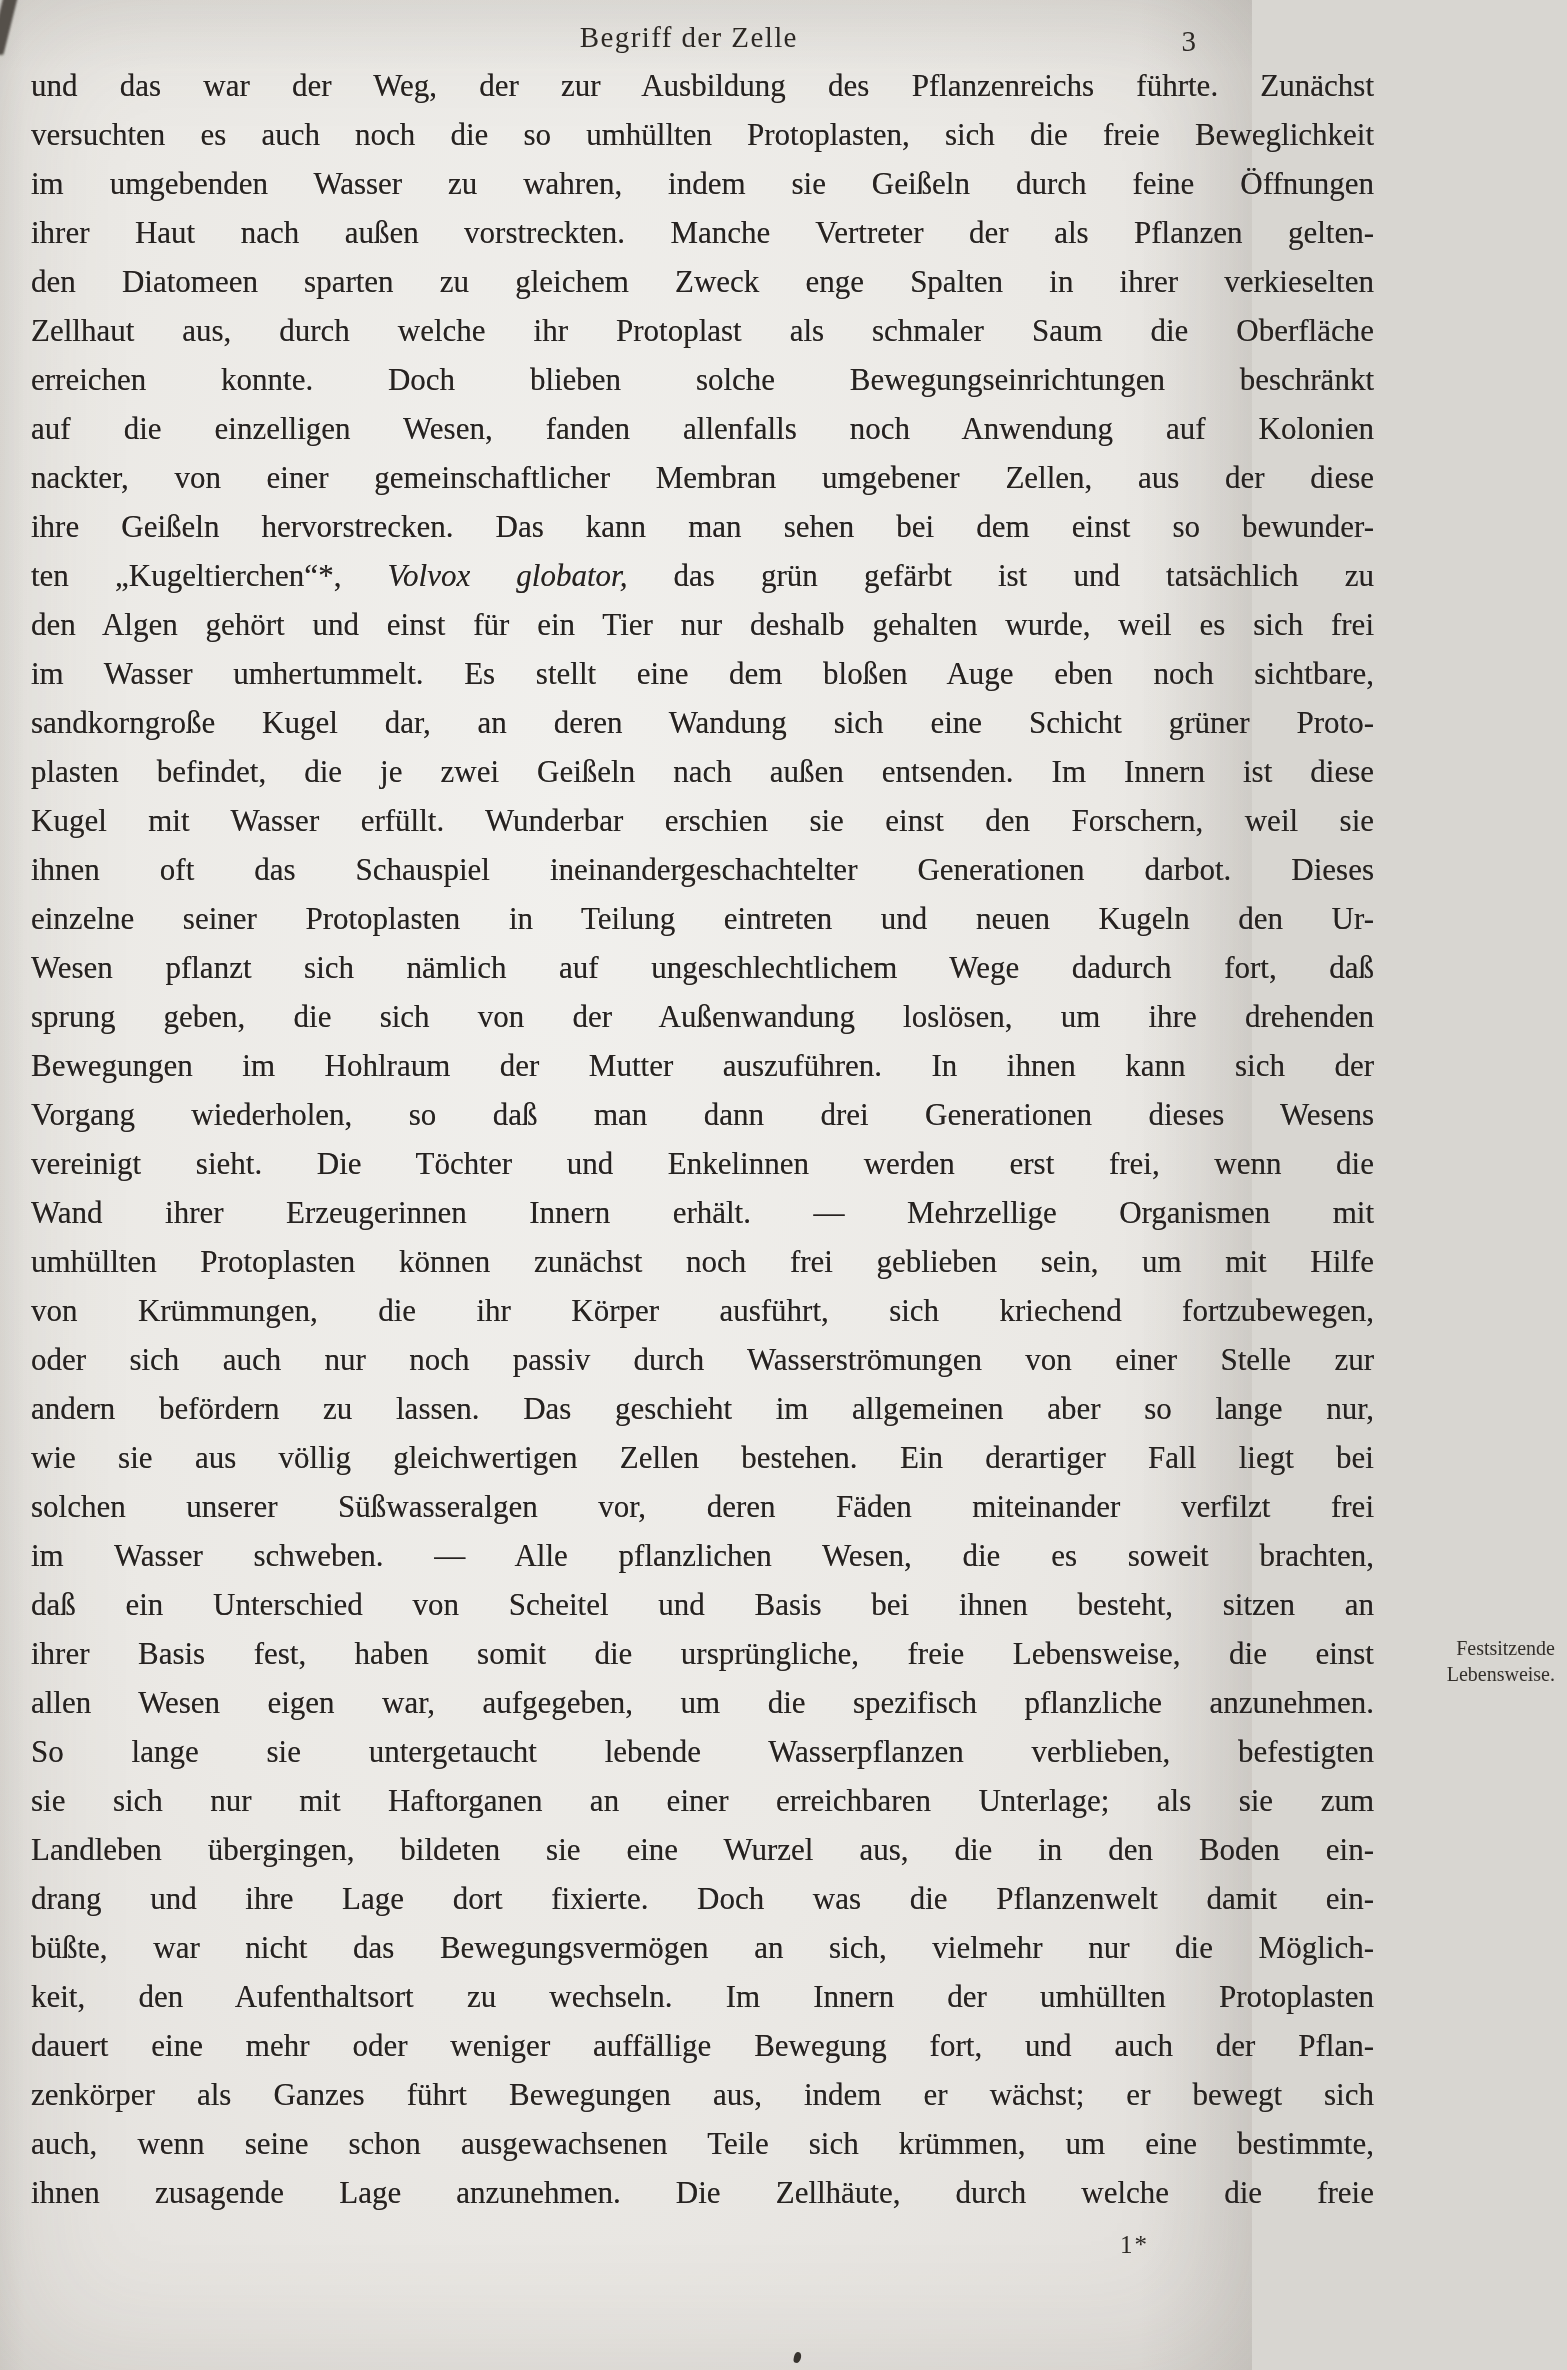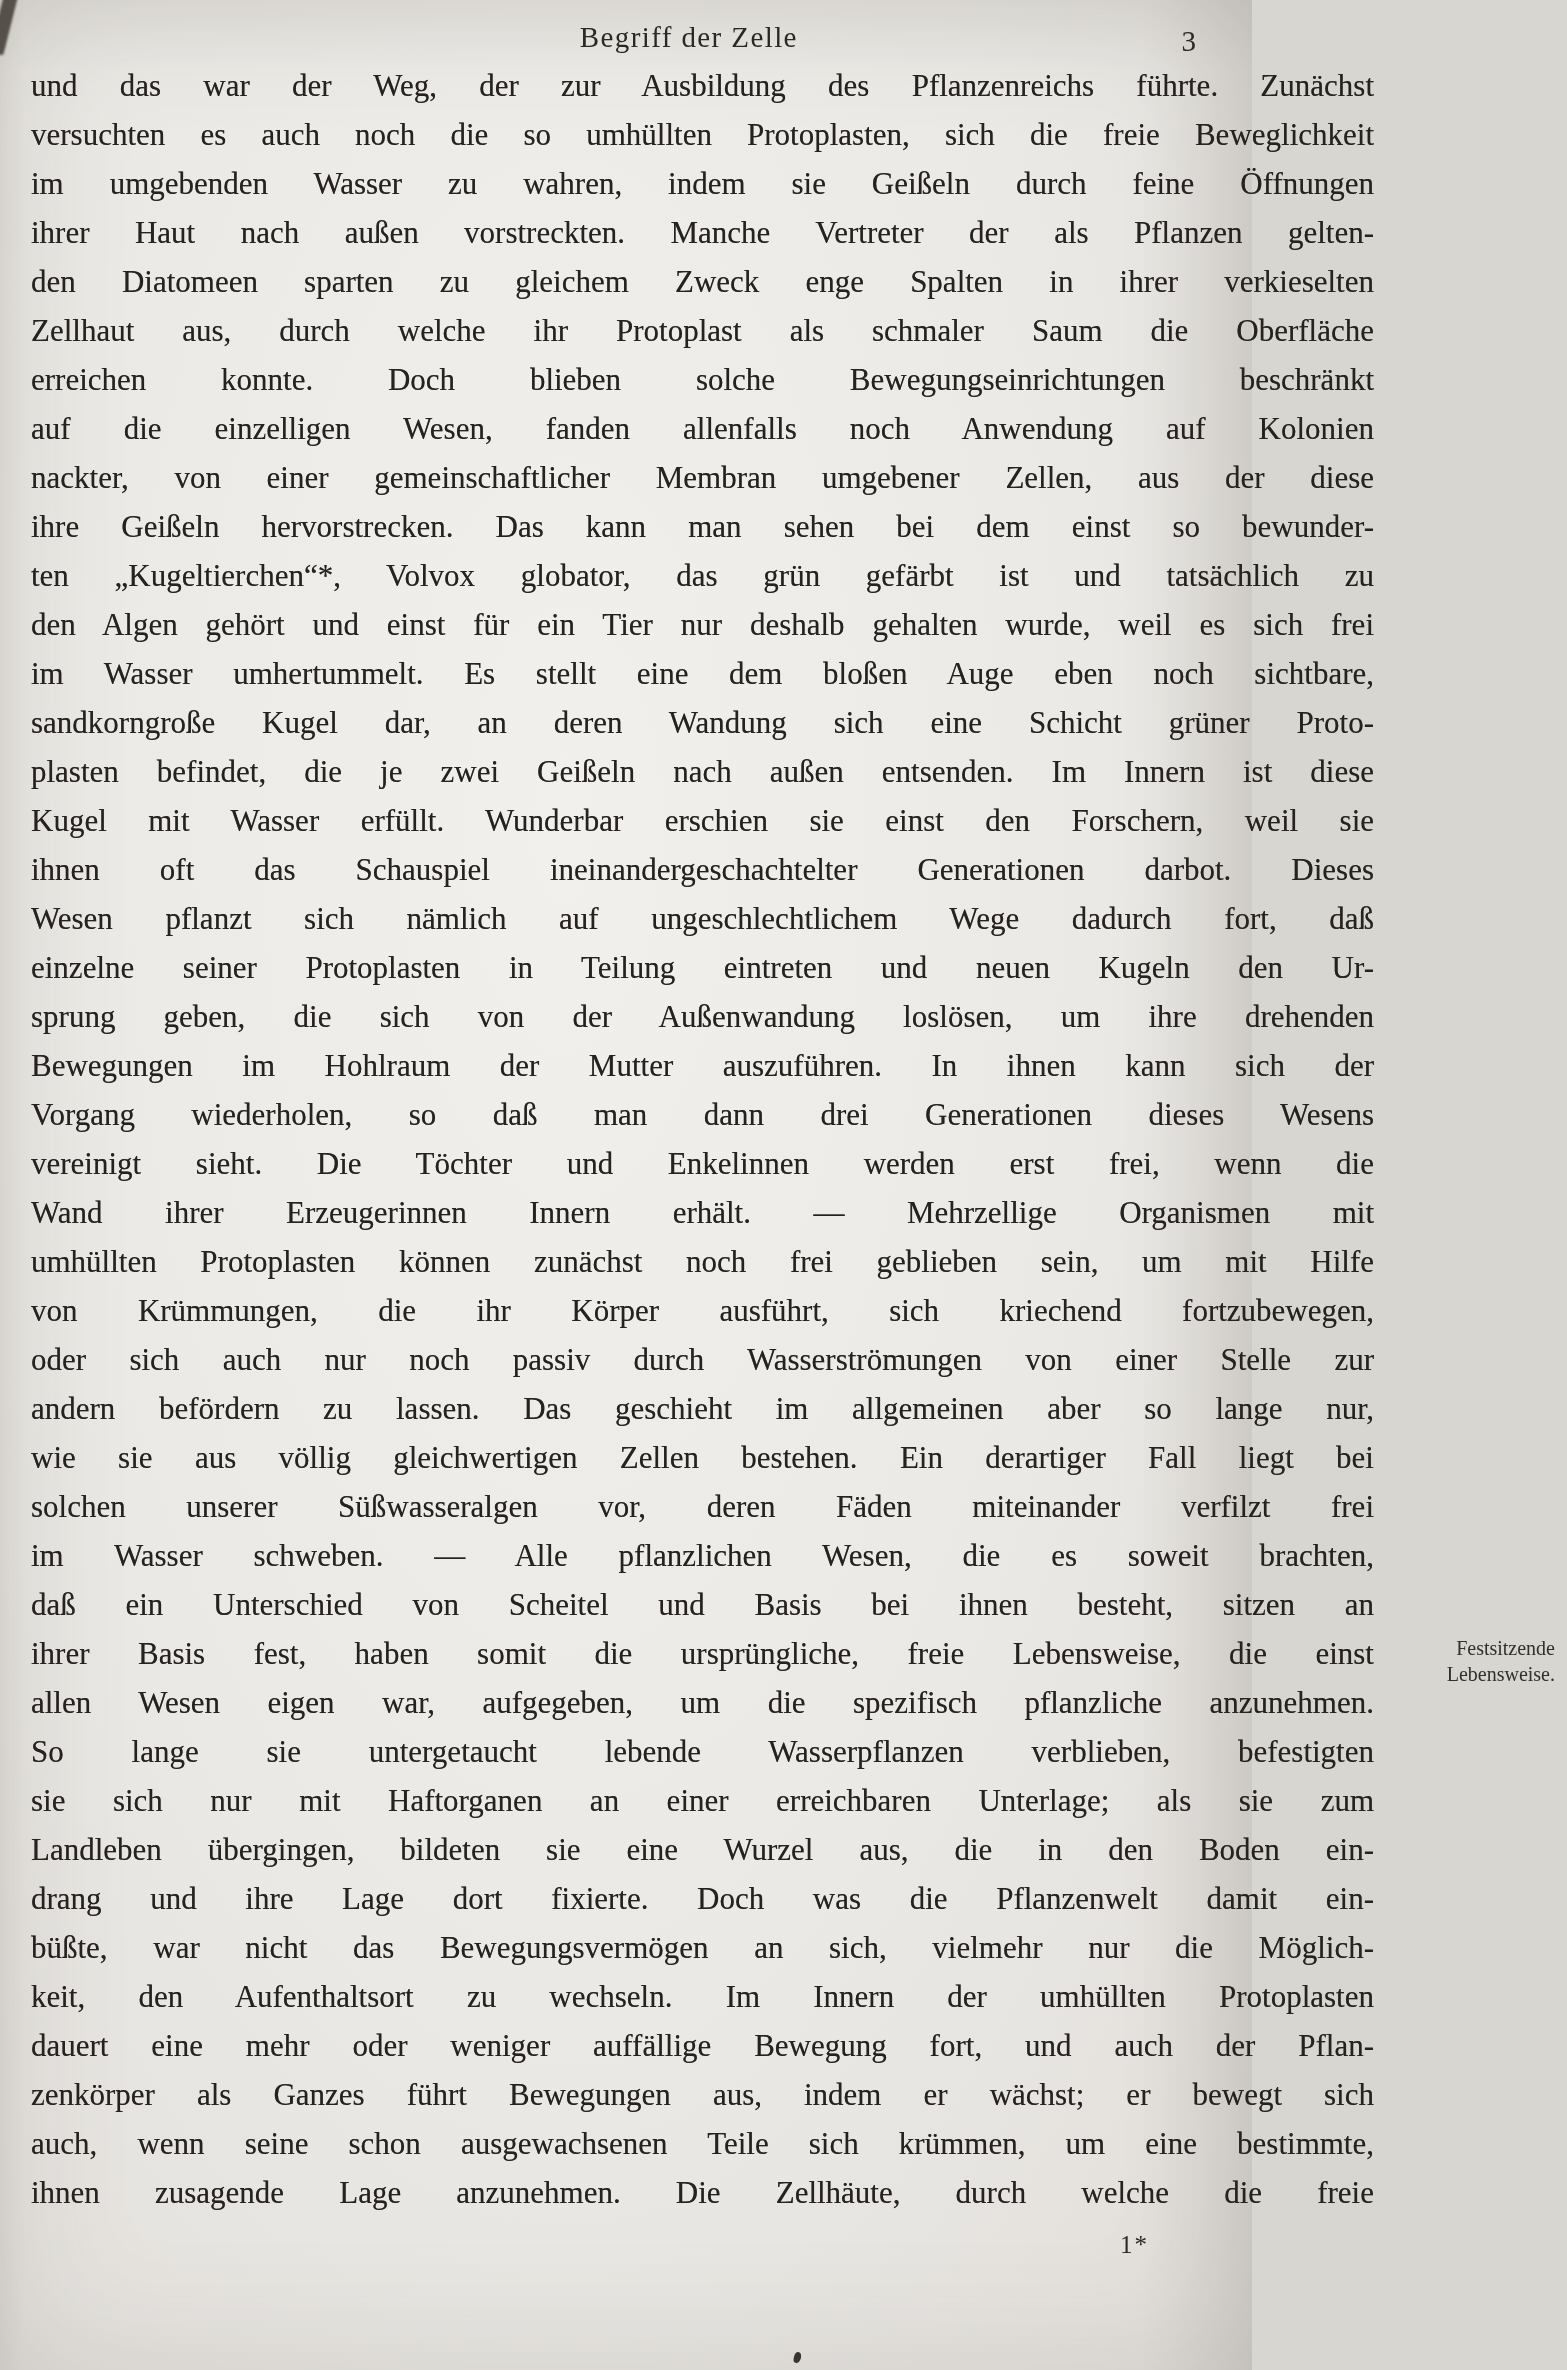--- a/index.html
+++ b/index.html
@@ -44,21 +44,21 @@
     font-size:31px;
     line-height:49px;
     text-shadow:0 0 0.5px rgba(38,34,32,0.55);
   }
   .line{
     text-align:justify;
     text-align-last:justify;
     white-space:normal;
   }
   .seg{ }
-  .italic{ }
+  .italic{ font-style:italic; }
   .margin-note{
     position:absolute;
     left:1376px; top:1635px; width:179px;
     font-size:20px;
     line-height:26px;
     color:#332f2a;
     text-align:right;
   }
   .signature-mark{
     position:absolute;
@@ -107,22 +107,22 @@
       <div class="line"><span class="seg">auf die einzelligen Wesen, fanden allenfalls noch Anwendung auf Kolonien</span></div>
       <div class="line"><span class="seg">nackter, von einer gemeinschaftlicher Membran umgebener Zellen, aus der diese</span></div>
       <div class="line"><span class="seg">ihre Geißeln hervorstrecken. Das kann man sehen bei dem einst so bewunder-</span></div>
       <div class="line"><span class="seg">ten „Kugeltierchen“*, </span><span class="seg italic">Volvox globator,</span><span class="seg"> das grün gefärbt ist und tatsächlich zu</span></div>
       <div class="line"><span class="seg">den Algen gehört und einst für ein Tier nur deshalb gehalten wurde, weil es sich frei</span></div>
       <div class="line"><span class="seg">im Wasser umhertummelt. Es stellt eine dem bloßen Auge eben noch sichtbare,</span></div>
       <div class="line"><span class="seg">sandkorngroße Kugel dar, an deren Wandung sich eine Schicht grüner Proto-</span></div>
       <div class="line"><span class="seg">plasten befindet, die je zwei Geißeln nach außen entsenden. Im Innern ist diese</span></div>
       <div class="line"><span class="seg">Kugel mit Wasser erfüllt. Wunderbar erschien sie einst den Forschern, weil sie</span></div>
       <div class="line"><span class="seg">ihnen oft das Schauspiel ineinandergeschachtelter Generationen darbot. Dieses</span></div>
+      <div class="line"><span class="seg">einzelne seiner Protoplasten in Teilung eintreten und neuen Kugeln den Ur-</span></div>
       <div class="line"><span class="seg">Wesen pflanzt sich nämlich auf ungeschlechtlichem Wege dadurch fort, daß</span></div>
-      <div class="line"><span class="seg">einzelne seiner Protoplasten in Teilung eintreten und neuen Kugeln den Ur-</span></div>
       <div class="line"><span class="seg">sprung geben, die sich von der Außenwandung loslösen, um ihre drehenden</span></div>
       <div class="line"><span class="seg">Bewegungen im Hohlraum der Mutter auszuführen. In ihnen kann sich der</span></div>
       <div class="line"><span class="seg">Vorgang wiederholen, so daß man dann drei Generationen dieses Wesens</span></div>
       <div class="line"><span class="seg">vereinigt sieht. Die Töchter und Enkelinnen werden erst frei, wenn die</span></div>
       <div class="line"><span class="seg">Wand ihrer Erzeugerinnen Innern erhält. — Mehrzellige Organismen mit</span></div>
       <div class="line"><span class="seg">umhüllten Protoplasten können zunächst noch frei geblieben sein, um mit Hilfe</span></div>
       <div class="line"><span class="seg">von Krümmungen, die ihr Körper ausführt, sich kriechend fortzubewegen,</span></div>
       <div class="line"><span class="seg">oder sich auch nur noch passiv durch Wasserströmungen von einer Stelle zur</span></div>
       <div class="line"><span class="seg">andern befördern zu lassen. Das geschieht im allgemeinen aber so lange nur,</span></div>
       <div class="line"><span class="seg">wie sie aus völlig gleichwertigen Zellen bestehen. Ein derartiger Fall liegt bei</span></div>

